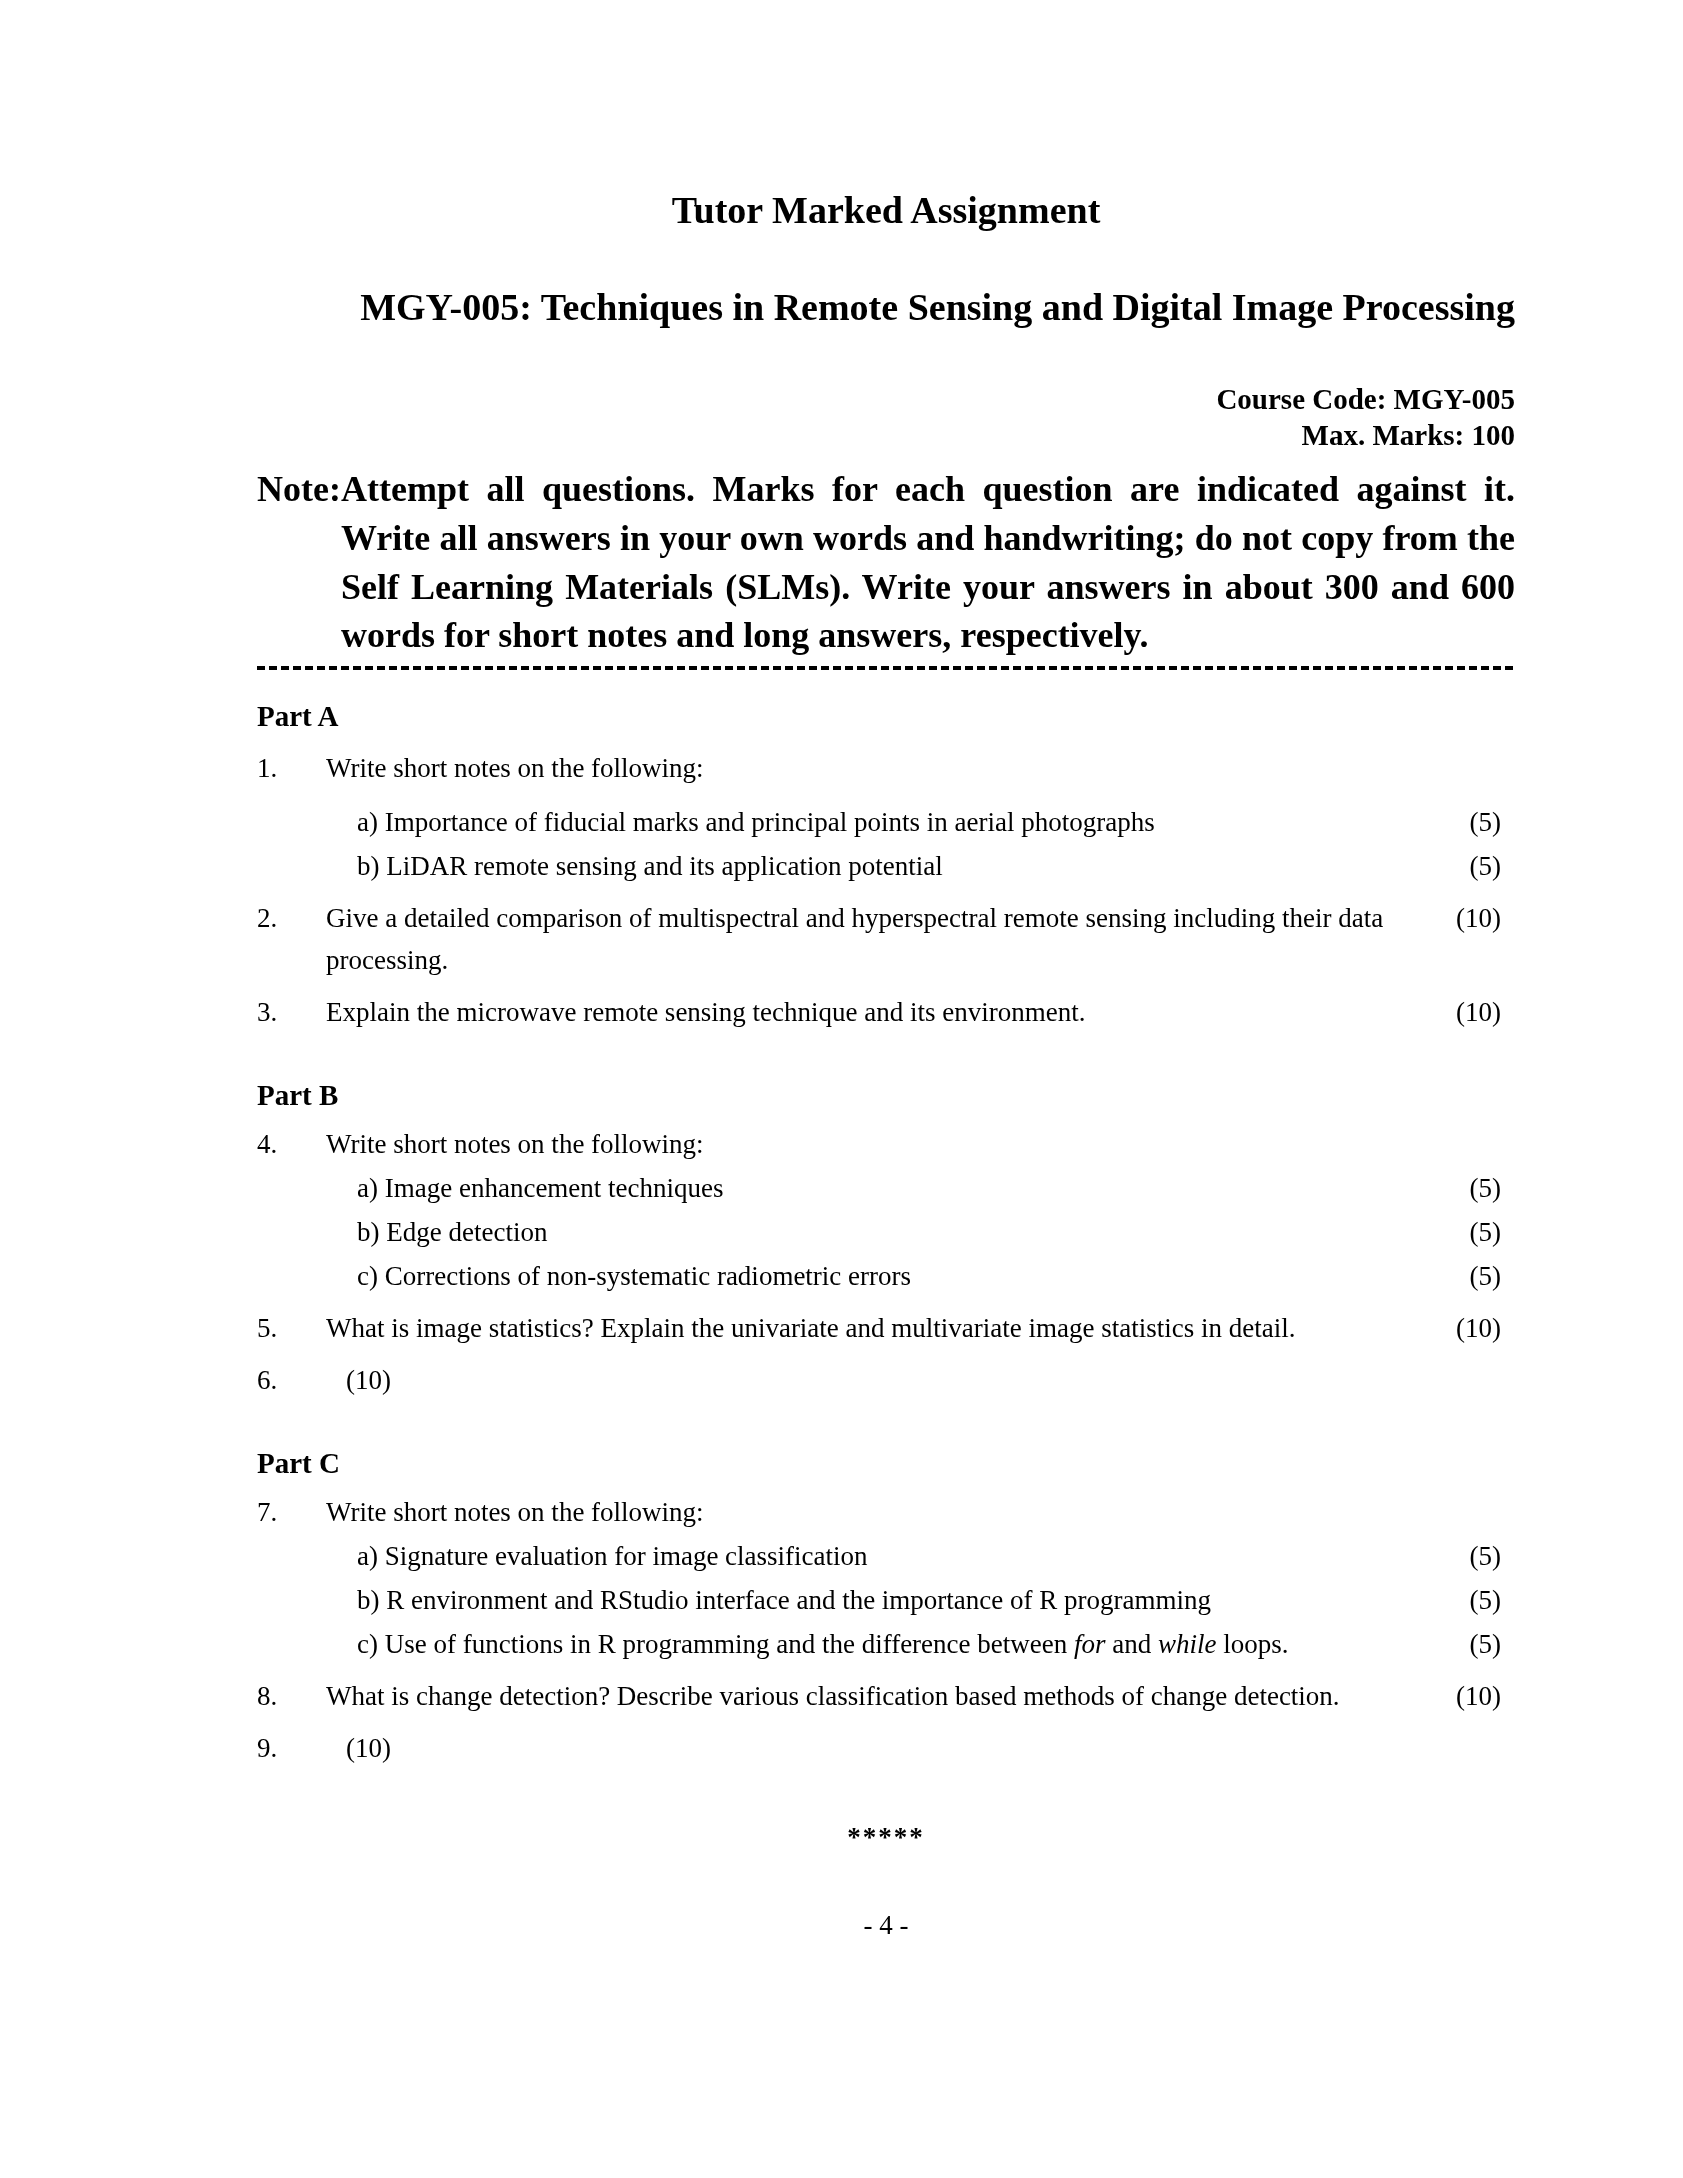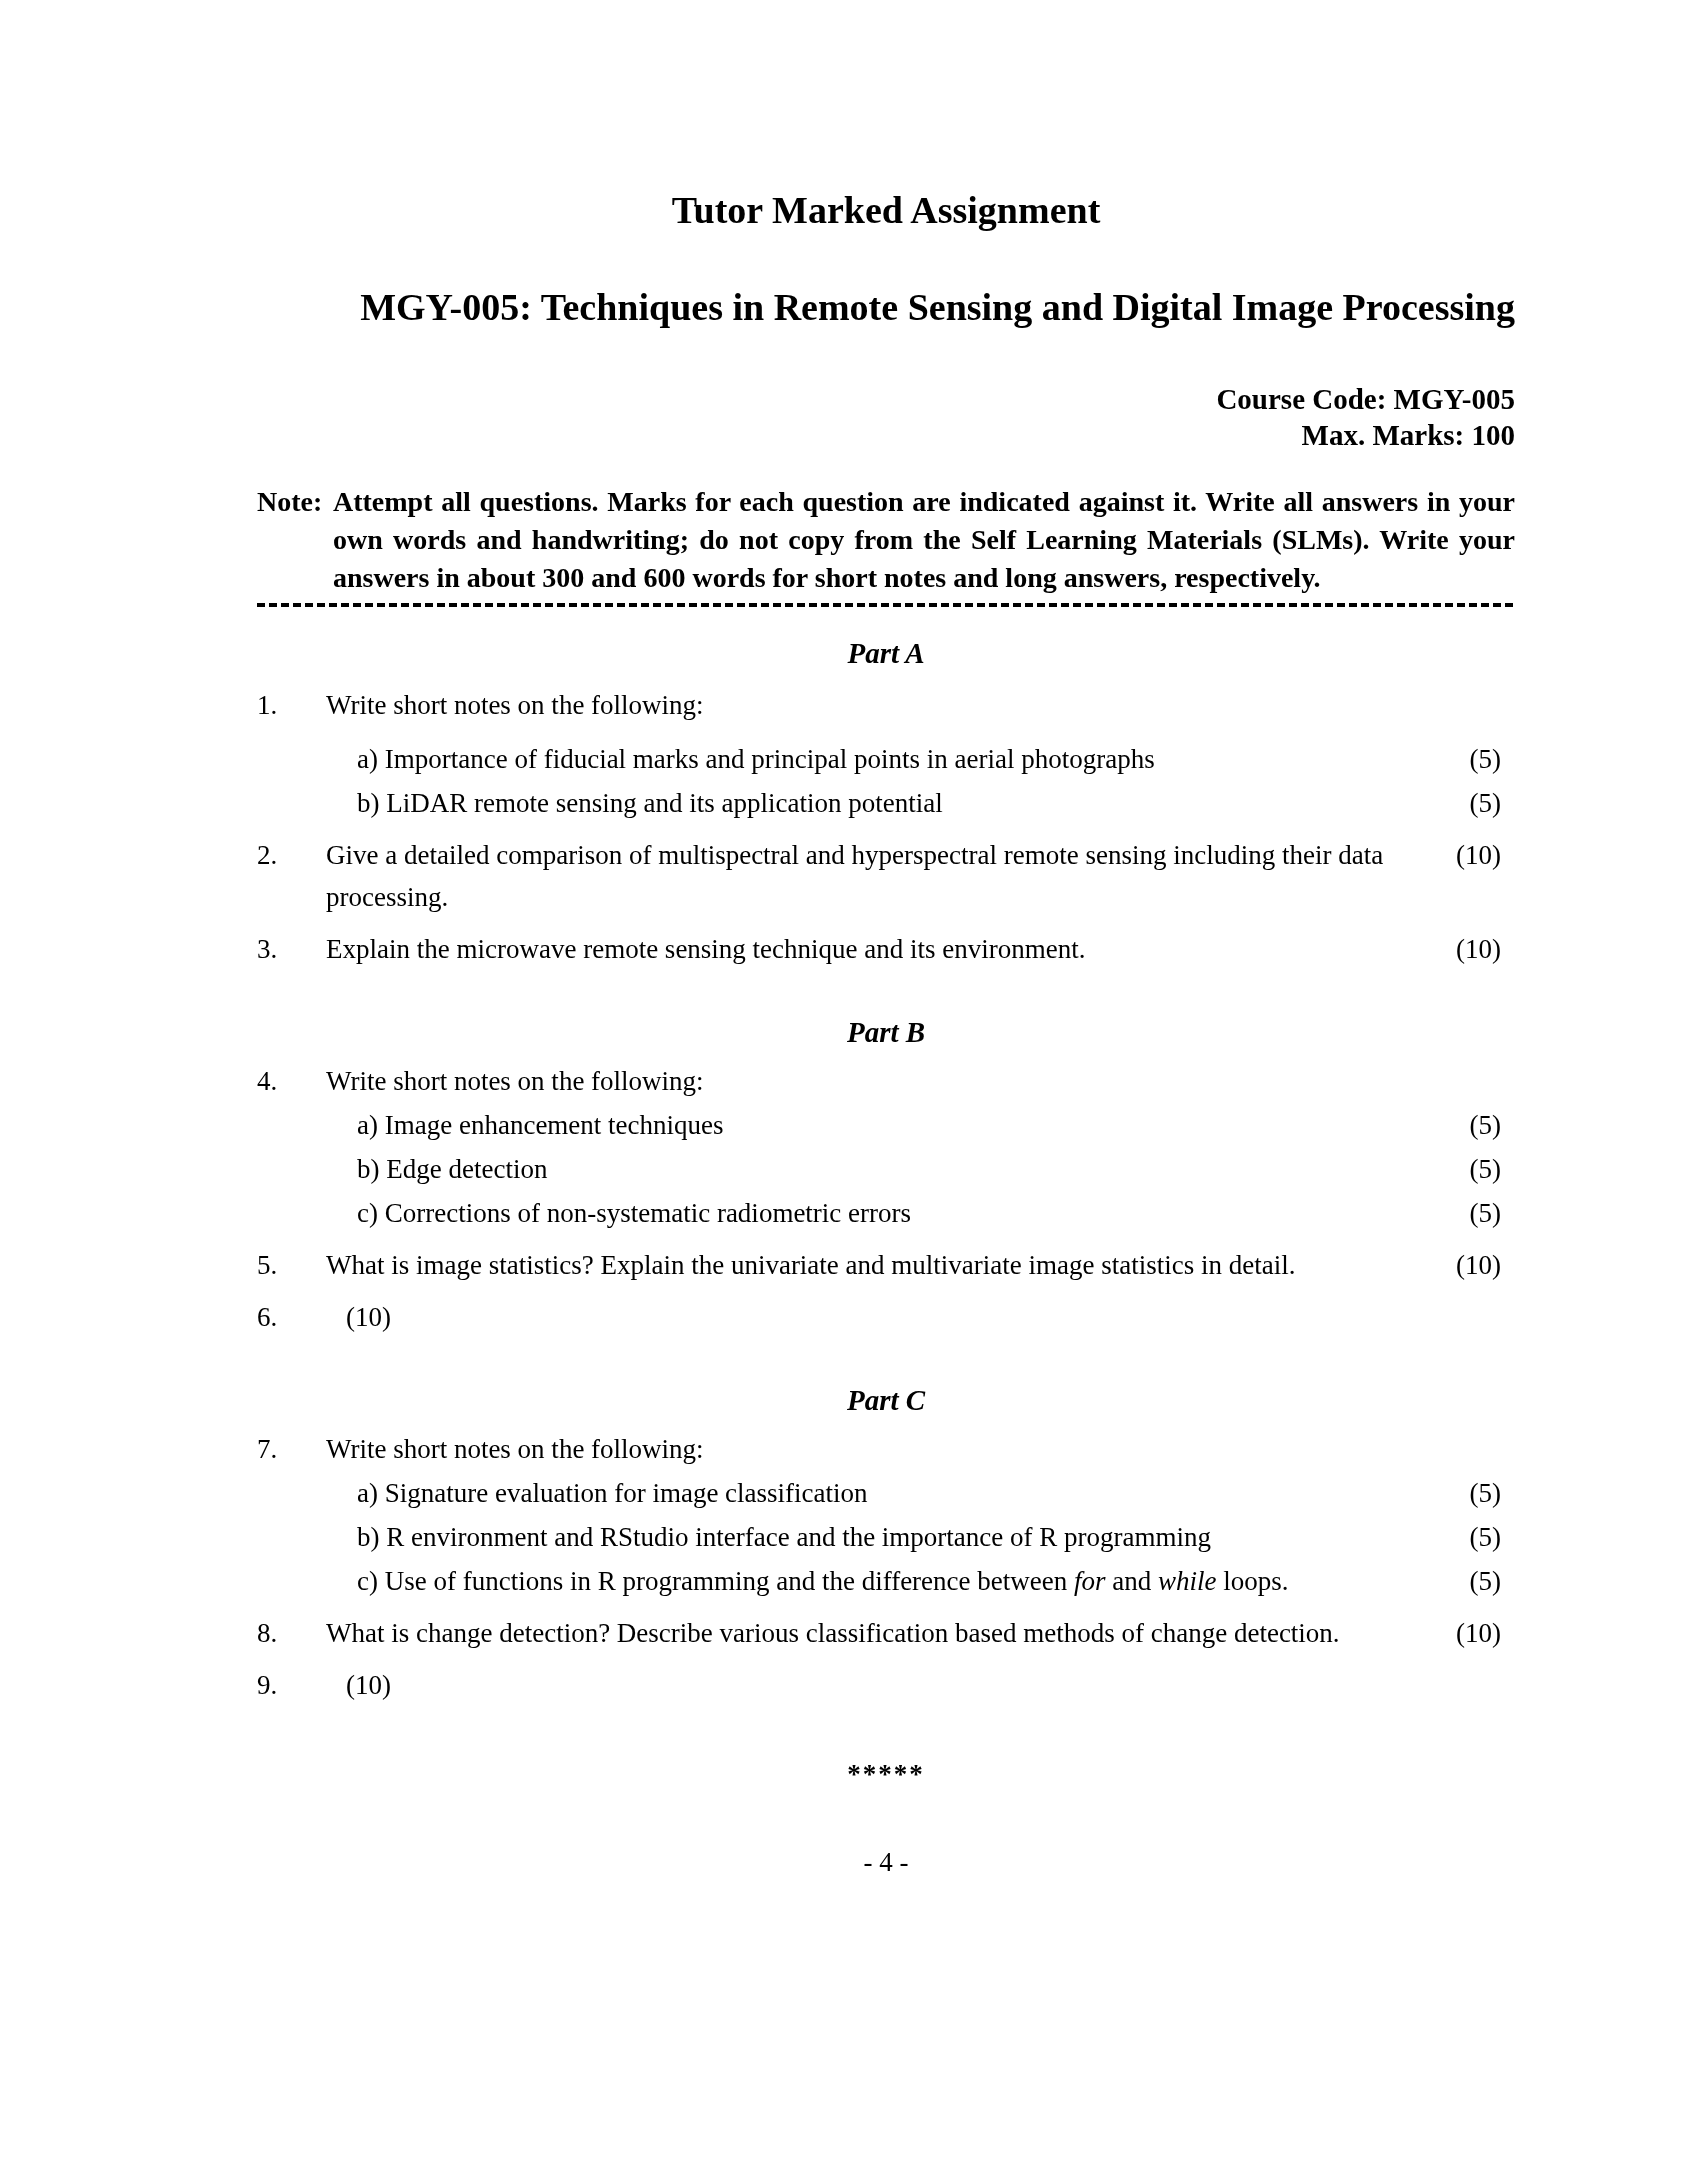--- a/index.html
+++ b/index.html
@@ -20,34 +20,34 @@
   }
   .doc-subtitle {
     font-size: 38px; font-weight: bold; text-align: right; line-height: 1.35;
     margin-top: 48px;
   }
   .meta {
     margin-top: 48px; text-align: right; font-weight: bold;
     font-size: 29px; line-height: 1.25;
   }
   .note {
-    display: flex; margin-top: 30px; font-weight: bold;
-    font-size: 28px; line-height: 1.35; justify-content: space-between;
+    display: flex; margin-top: 12px; font-weight: bold;
+    font-size: 36px; line-height: 1.35; justify-content: space-between;
   }
   .note-label { flex: 0 0 76px; }
   .note-body { flex: 1; text-align: justify; }
 
   .divider {
     margin-top: 6px; height: 4px;
     background: repeating-linear-gradient(to right, #000 0 8px, transparent 8px 12px);
   }
 
   .part-heading {
-    text-align: center; font-weight: bold; font-size: 29px;
-    line-height: 1.3; margin-top: 44px; font-style: italic;
+    text-align: left; font-weight: bold; font-size: 29px;
+    line-height: 1.3; margin-top: 44px;
   }
   .part-heading.first { margin-top: 28px; }
 
   .q-row {
     display: flex; align-items: flex-start;
     font-size: 27px; line-height: 42px; margin-top: 10px;
   }
   .q-num  { flex: 0 0 69px; }
   .q-text { flex: 1; padding-right: 8px; }
   .q-text.justify { text-align: justify; }

